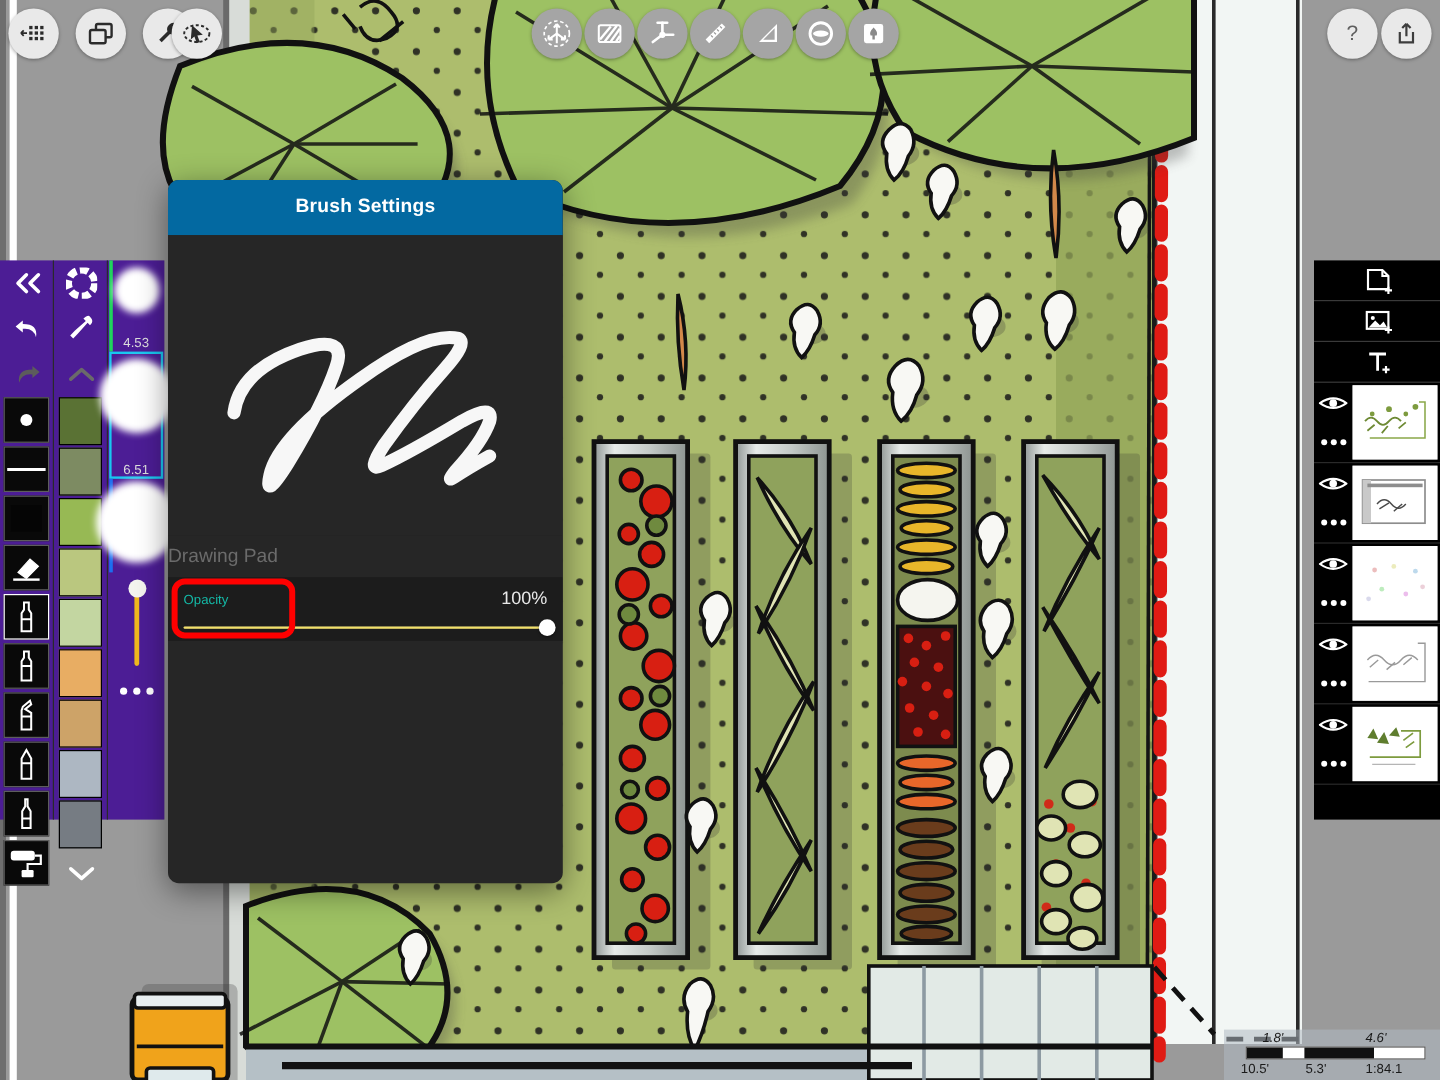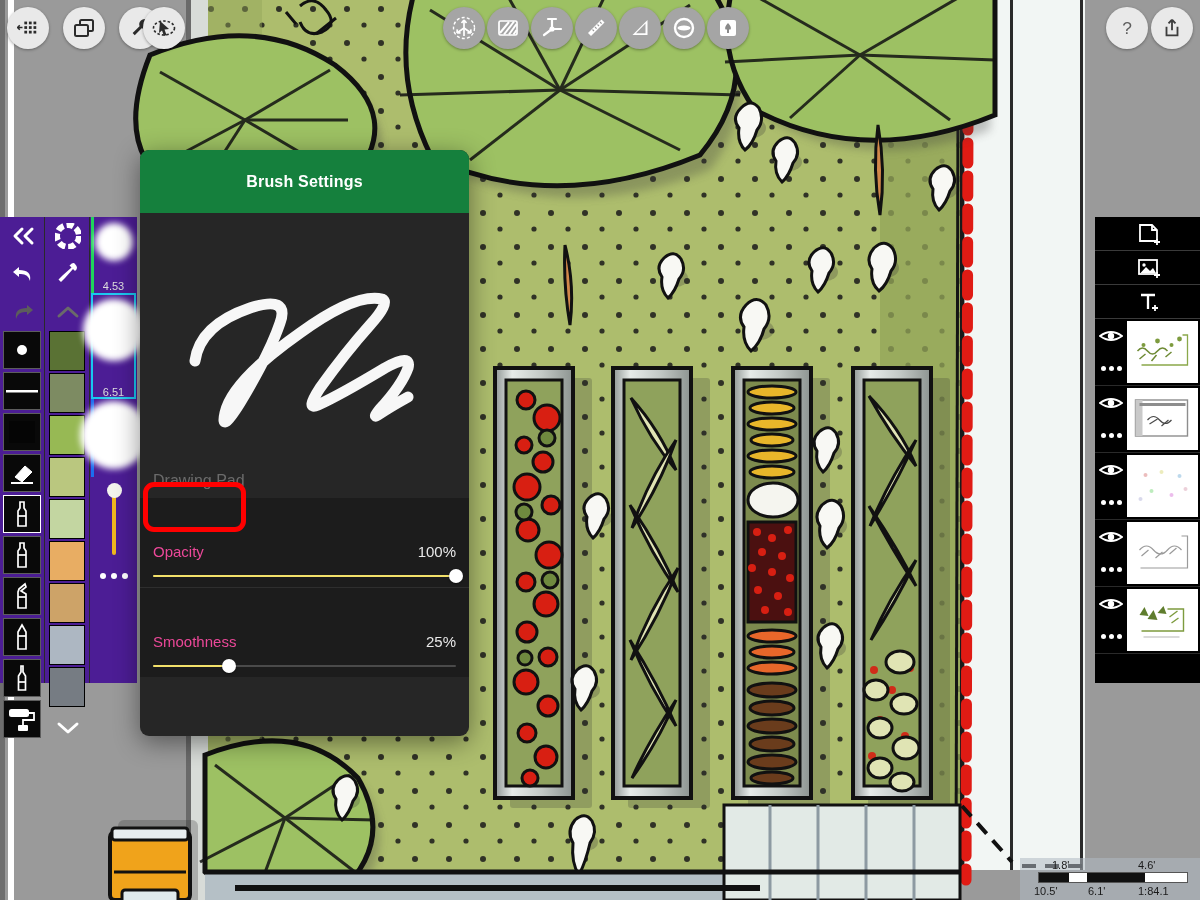--- a/index.html
+++ b/index.html
@@ -72,52 +72,52 @@
   .layer-dots i { width:5px; height:5px; background:#fff; border-radius:50%; display:block; }
   .layer-thumb { flex:1; background:#fff; margin:2px 2px 2px 0; position:relative; overflow:hidden; }
 
   
   #brush-panel {
     position:absolute; left:140px; top:150px; width:329px; height:586px;
     background:#262626; border-radius:9px; z-index:60; overflow:hidden;
     box-shadow:0 6px 26px rgba(0,0,0,.45);
   }
   #bp-header {
-    height:63px; background:#15803d; display:flex; align-items:center; justify-content:center;
+    height:46px; background:#0369a1; display:flex; align-items:center; justify-content:center;
   }
   #bp-title { color:#fff; font-size:16px; font-weight:bold; letter-spacing:.2px; }
   #bp-preview { height:250px; position:relative; background:#262626; }
   #bp-preview svg { position:absolute; inset:0; }
   #bp-padlabel {
-    height:35px; display:flex; align-items:center; padding-left:13px;
+    height:35px; display:flex; align-items:center; 
     color:#6b6b6b; font-size:16px; background:#262626;
   }
   .slider-block { padding:9px 13px 4px; background:#1c1c1c; position:relative; }
   .slider-block + .slider-block { border-top:1px solid #2e2e2e; }
   .slider-head { display:flex; justify-content:space-between; align-items:baseline; margin-bottom:9px; }
-  .slider-label { color:#ec4899; font-size:15px; }
-  .slider-value { color:#e8e8e8; font-size:15px;margin-top:36px; }
+  .slider-label { color:#14b8a6; font-size:11px; }
+  .slider-value { color:#e8e8e8; font-size:15px; }
   .slider-rail { position:relative; height:14px; }
   .rail-bg { position:absolute; left:0; right:0; top:6px; height:2px; background:#4a4a4a; border-radius:1px; }
   .rail-fill { position:absolute; left:0; top:6px; height:2px; background:#f2e06a; border-radius:1px; }
   .rail-knob {
     position:absolute; top:0; width:14px; height:14px; border-radius:50%;
     background:#fff; box-shadow:0 1px 2px rgba(0,0,0,.5); transform:translateX(-7px);
   }
   #annotation-box {
     position:absolute; left:143px; top:482px; width:103px; height:50px;
     border:5px solid #ff0000; border-radius:11px; z-index:70; pointer-events:none;
   }
 
   
   #scale-widget {
     position:absolute; right:0; bottom:0; width:180px; height:42px; z-index:50;
     background:rgba(176,186,194,.55); font-size:11px; color:#1a1a1a;
   }
-  #scale-widget .tick-row { position:absolute; top:1px; left:0; right:0; height:13px; }
+  #scale-widget .tick-row { position:absolute; top:1px; left:0; right:0; height:13px;font-style:italic; }
   #scale-widget .tick-row span { position:absolute; font-size:11px; }
   #scale-bar { position:absolute; top:14px; left:18px; width:150px; height:11px; background:#fff; border:1px solid #555; }
   #scale-bar .blk { position:absolute; top:0; height:100%; background:#111; }
   #scale-widget .lbl-row { position:absolute; top:27px; left:0; right:0; height:14px; }
   #scale-widget .lbl-row span { position:absolute; font-size:11px; }
 </style>
 </head>
 <body>
 
 <div id="app">
@@ -873,44 +873,33 @@
         <span class="slider-label">Opacity</span>
         <span class="slider-value">100%</span>
       </div>
       <div class="slider-rail">
         <div class="rail-bg"></div>
         <div class="rail-fill" style="width:100%"></div>
         <div class="rail-knob" style="left:100%"></div>
       </div>
     </div>
 
-    <div class="slider-block">
-      <div class="slider-head">
-        <span class="slider-label">Smoothness</span>
-        <span class="slider-value">25%</span>
-      </div>
-      <div class="slider-rail">
-        <div class="rail-bg"></div>
-        <div class="rail-fill" style="width:25%"></div>
-        <div class="rail-knob" style="left:25%"></div>
-      </div>
-    </div>
   </div>
 
   <div id="annotation-box"></div>
 
   <div id="scale-widget">
     <div class="tick-row">
       <span style="left:32px;">1.8'</span>
       <span style="left:118px;">4.6'</span>
     </div>
     <div id="scale-bar">
       <div class="blk" style="left:0;width:30px;"></div>
       <div class="blk" style="left:48px;width:58px;"></div>
     </div>
     <div class="lbl-row">
       <span style="left:14px;">10.5'</span>
-      <span style="left:68px;">6.1'</span>
+      <span style="left:68px;">5.3'</span>
       <span style="left:118px;">1:84.1</span>
     </div>
   </div>
 
 </div>
 
 </body></html>

